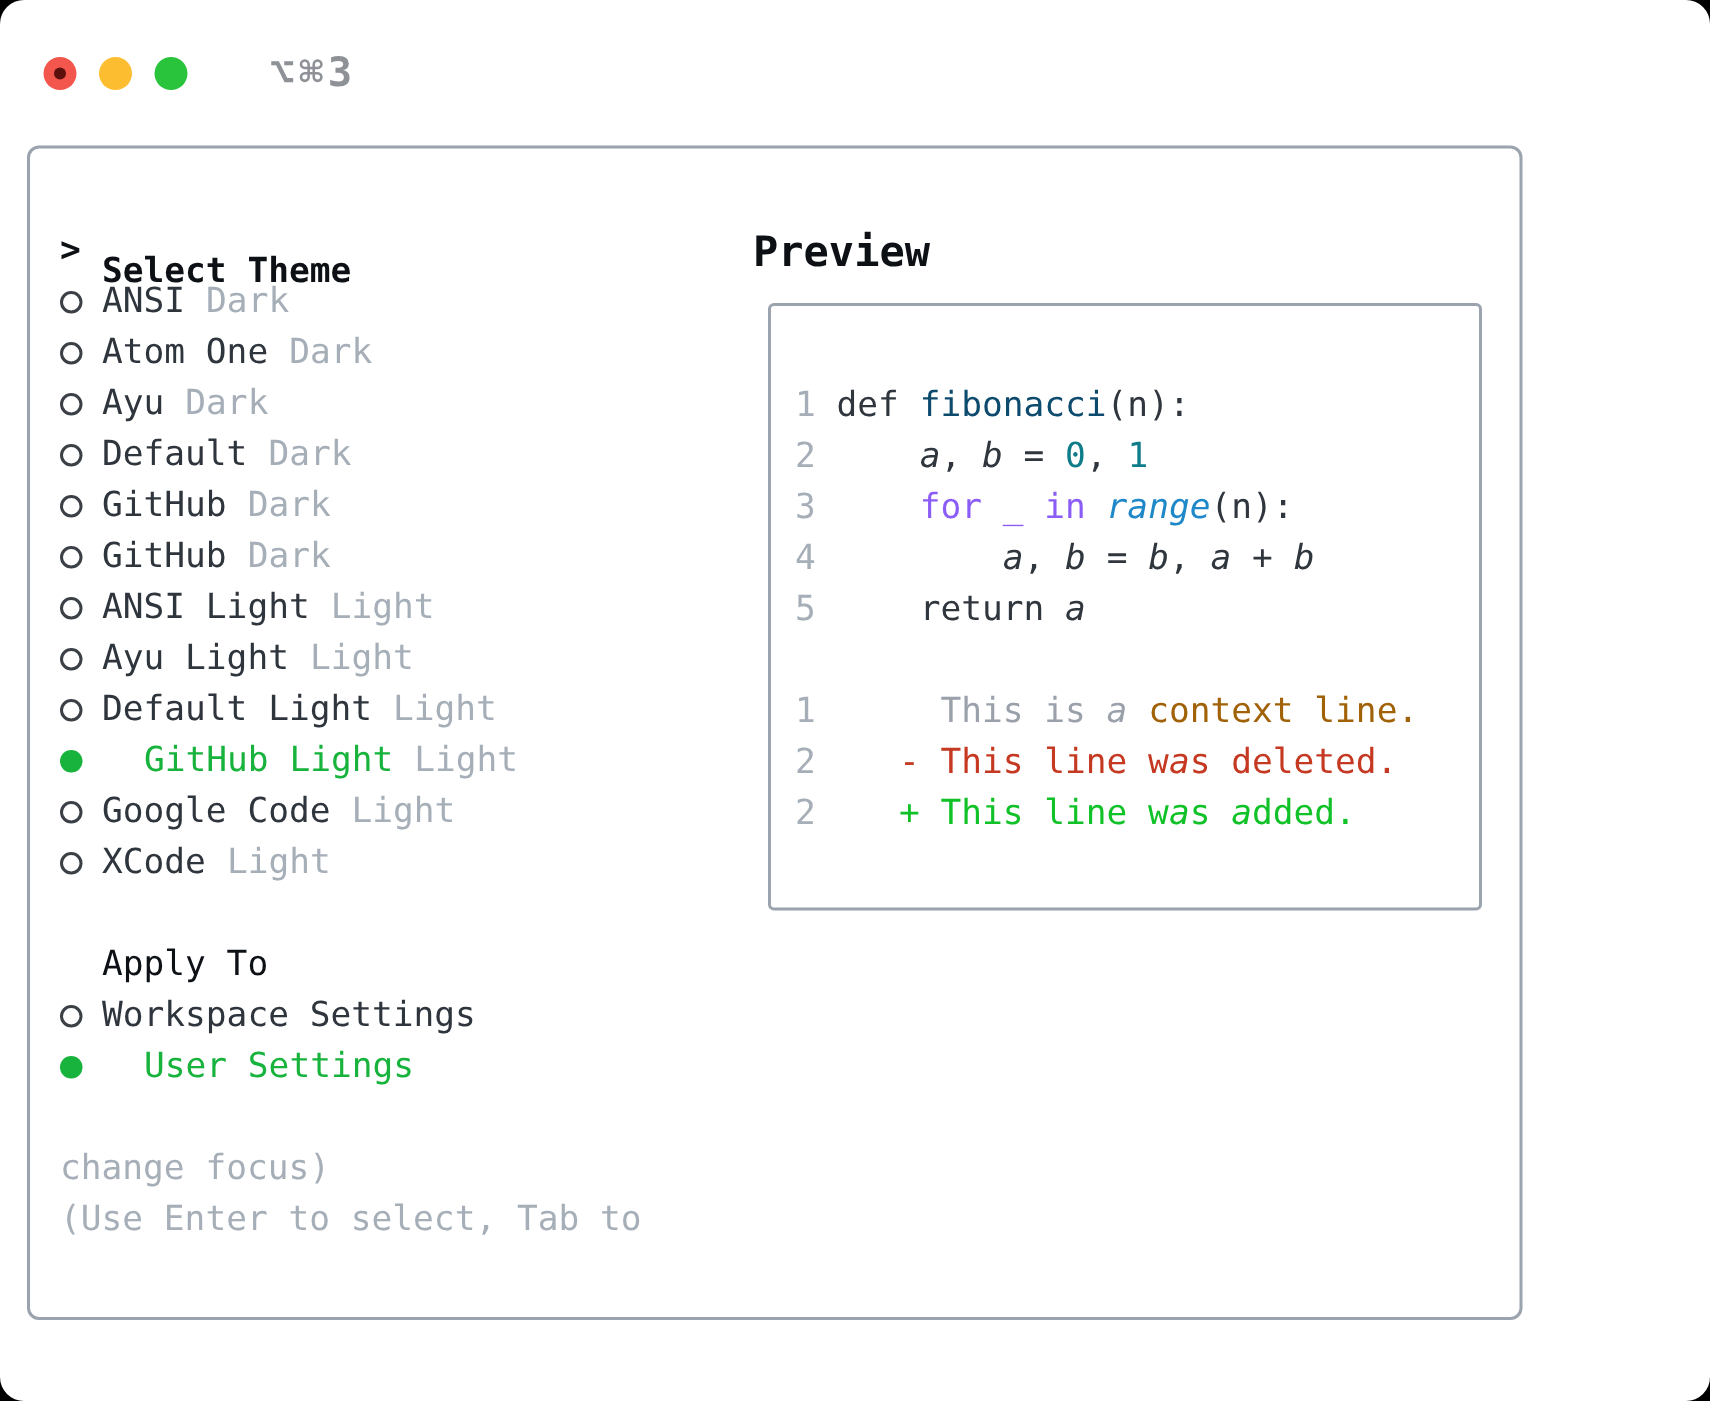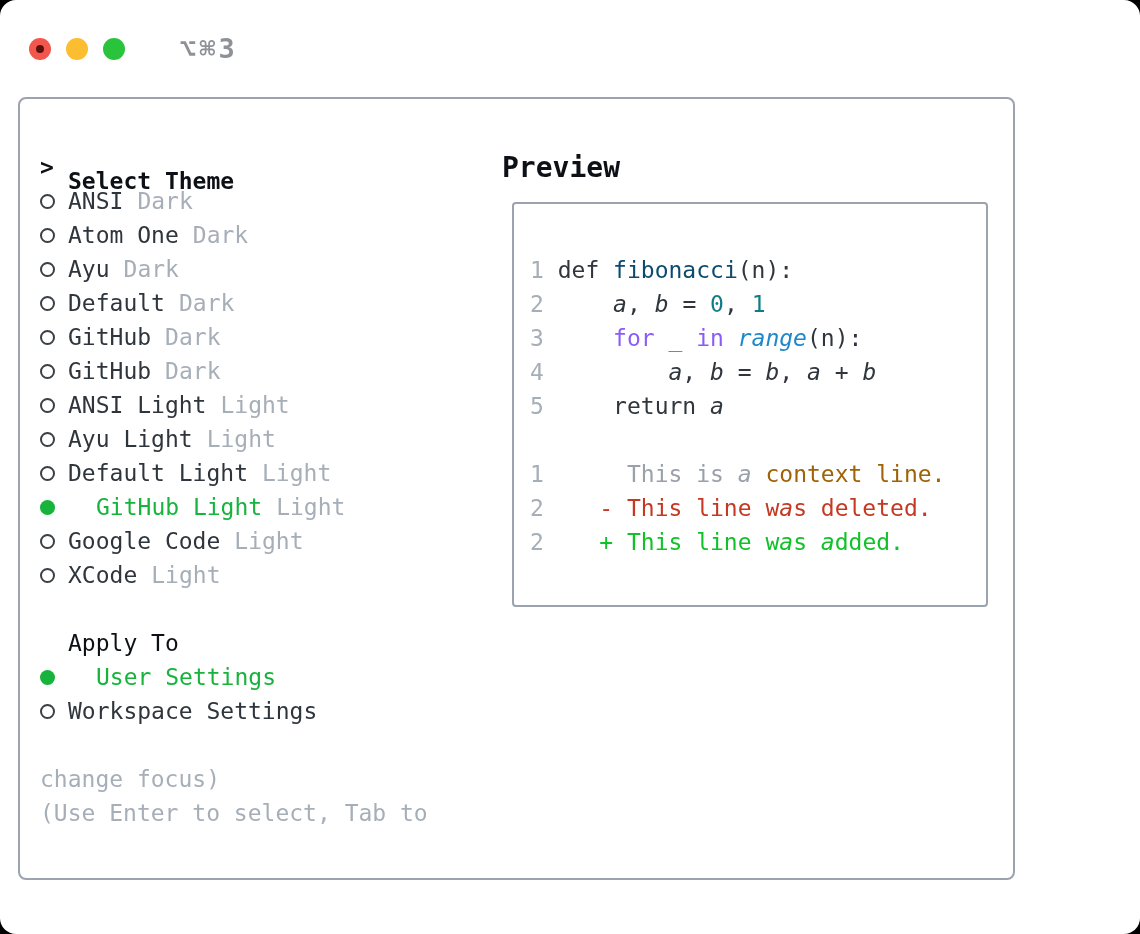--- a/index.html
+++ b/index.html
@@ -79,22 +79,22 @@
           <div class="row"><span class="marker"><span class="circle filled"></span></span><span class="tname sel">GitHub Light</span><span class="ttag">Light</span></div>
           <div class="row"><span class="marker"><span class="circle"></span></span><span class="tname">Google Code</span><span class="ttag">Light</span></div>
           <div class="row"><span class="marker"><span class="circle"></span></span><span class="tname">XCode</span><span class="ttag">Light</span></div>
         </div>
       <div class="row"></div>
       <div class="row">
         <span class="marker"></span>
         <span class="subhdr">Apply To</span>
       </div>
       <div>
+          <div class="row"><span class="marker"><span class="circle"></span></span><span class="tname">Workspace Settings</span></div>
           <div class="row"><span class="marker"><span class="circle filled"></span></span><span class="tname sel">User Settings</span></div>
-          <div class="row"><span class="marker"><span class="circle"></span></span><span class="tname">Workspace Settings</span></div>
         </div>
       <div class="row"></div>
       <div>
           <div class="row help">change focus)</div>
           <div class="row help">(Use Enter to select, Tab to</div>
         </div>
     </div>
 
     <div class="preview-label">Preview</div>
 

